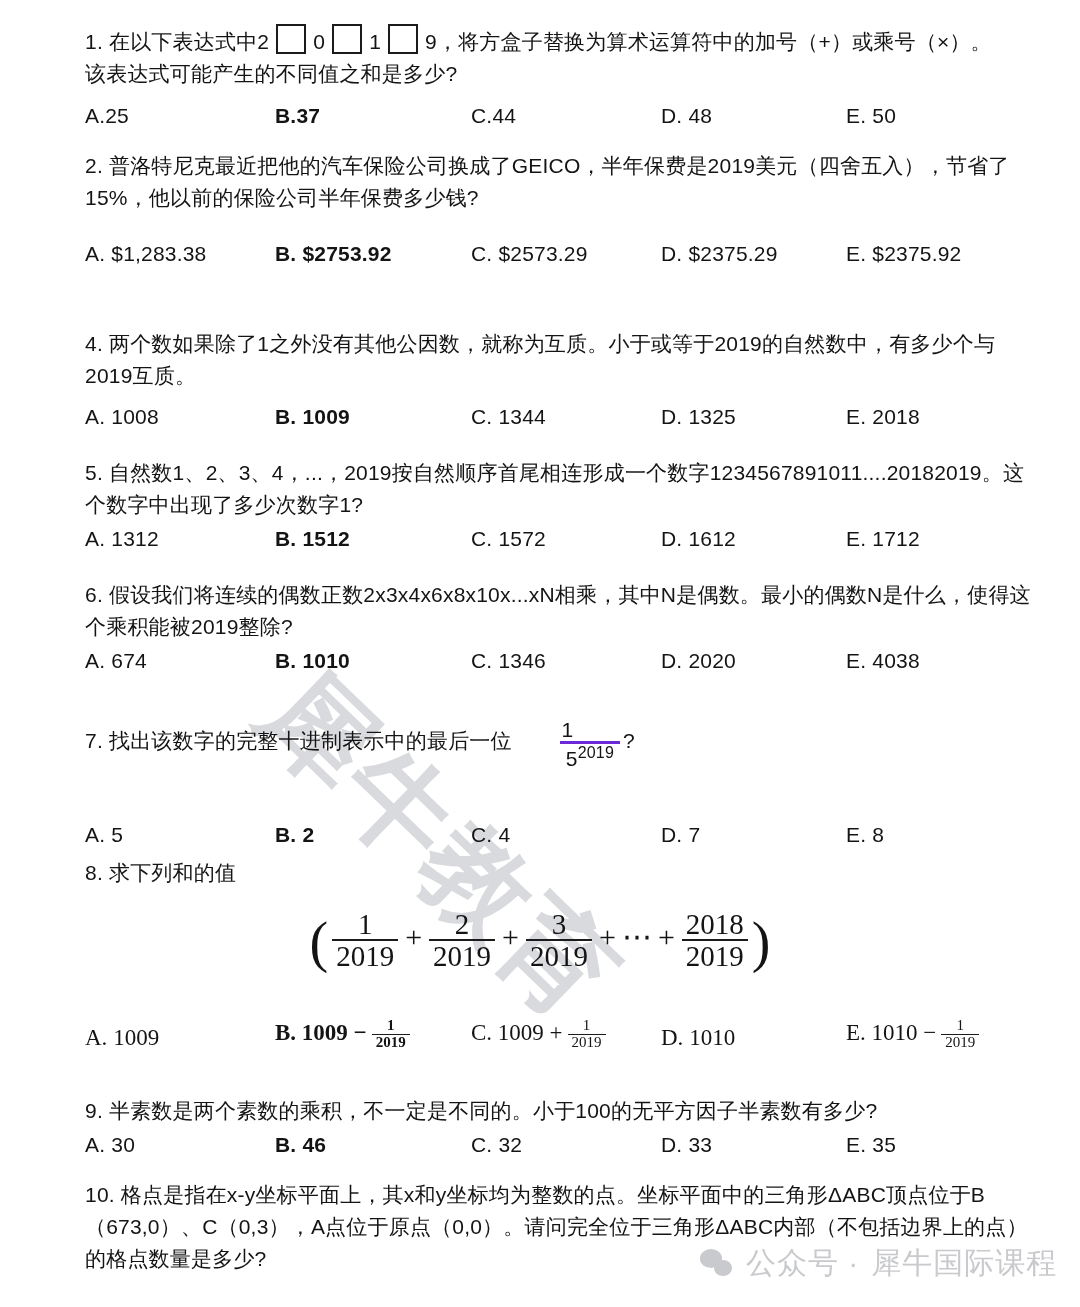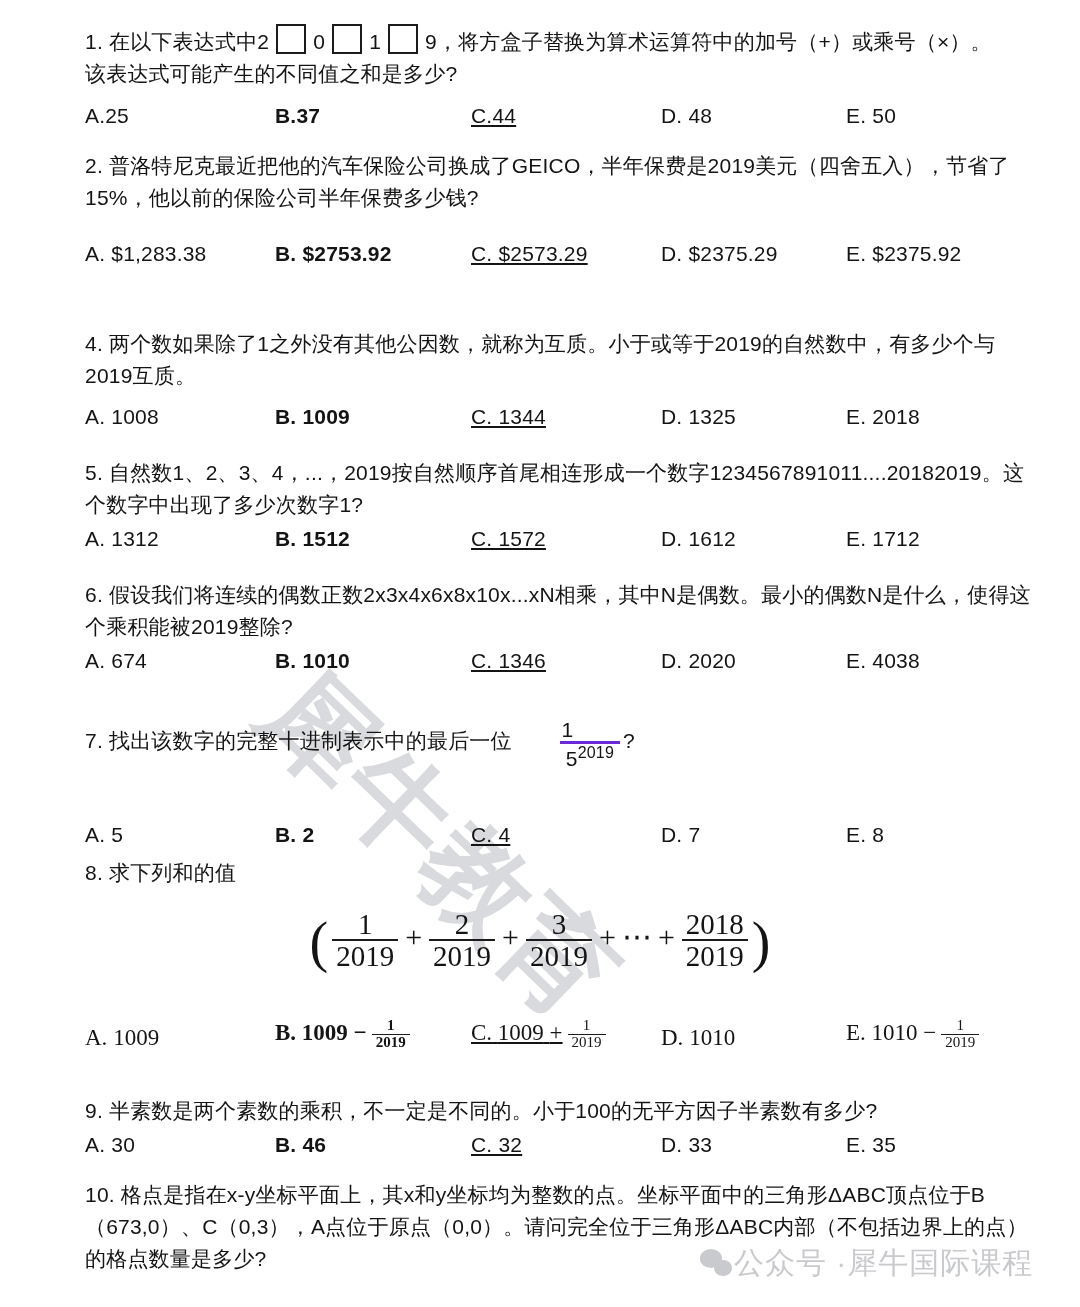--- a/index.html
+++ b/index.html
@@ -39,20 +39,21 @@
     transform-origin: left top;
     white-space: nowrap;
     font-family: "Liberation Sans", "DejaVu Sans", sans-serif;
   }
   #wm-footer {
     position: absolute;
     left: 700px;
     top: 1243px;
     display: flex;
     align-items: center;
+    gap: 12px;
     color: #c9cacd;
     font-size: 30px;
     letter-spacing: 1px;
     pointer-events: none;
     z-index: 0;
     white-space: nowrap;
   }
   #wm-footer .wechat-mark {
     width: 34px;
     height: 30px;
@@ -87,21 +88,21 @@
   .opts {
     display: flex;
     padding: 0 0 0 85px;
     font-size: 21px;
     letter-spacing: 0.2px;
     align-items: center;
   }
   .opts .opt { flex: none; }
   .opt.c0 { width: 190px; }
   .opt.c1 { width: 196px; font-weight: bold; }
-  .opt.c2 { width: 190px; text-decoration: underline; }
+  .opt.c2 { width: 190px; }
   .opt.c3 { width: 185px; }
   .opt.c4 { width: 180px; }
 
   
   .box {
     display: inline-block;
     width: 26px;
     height: 26px;
     border: 2px solid #1b1b1b;
     vertical-align: -5px;

